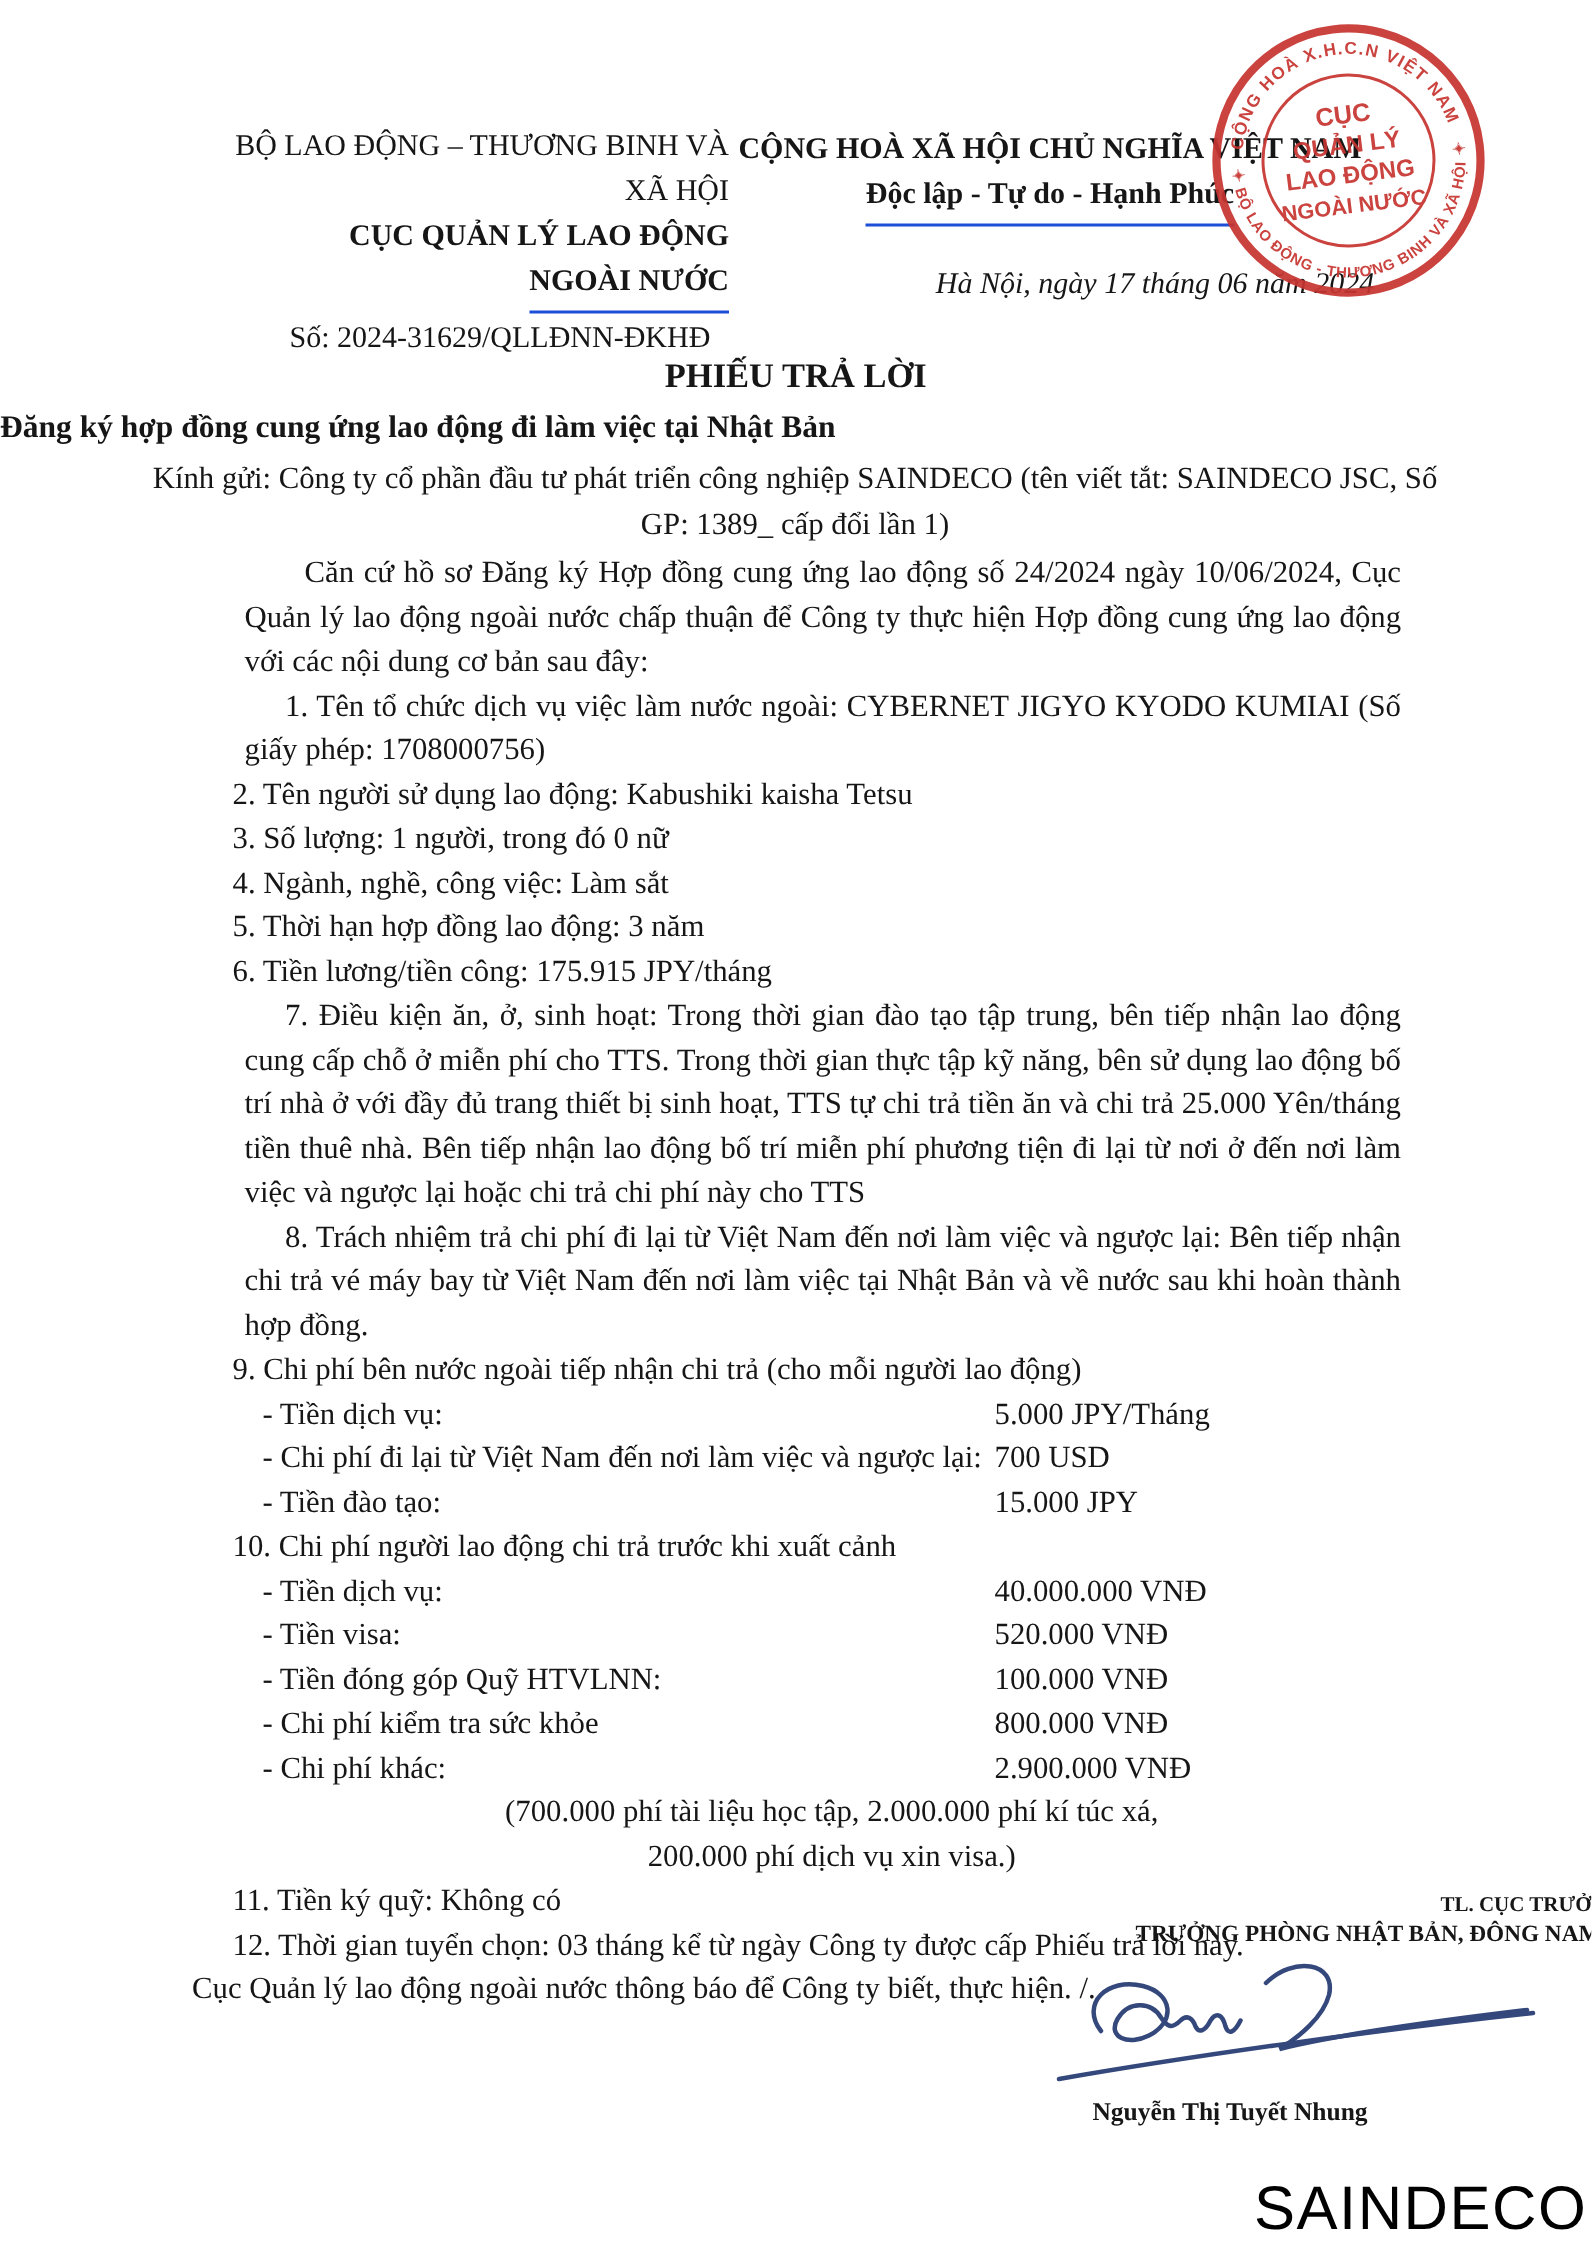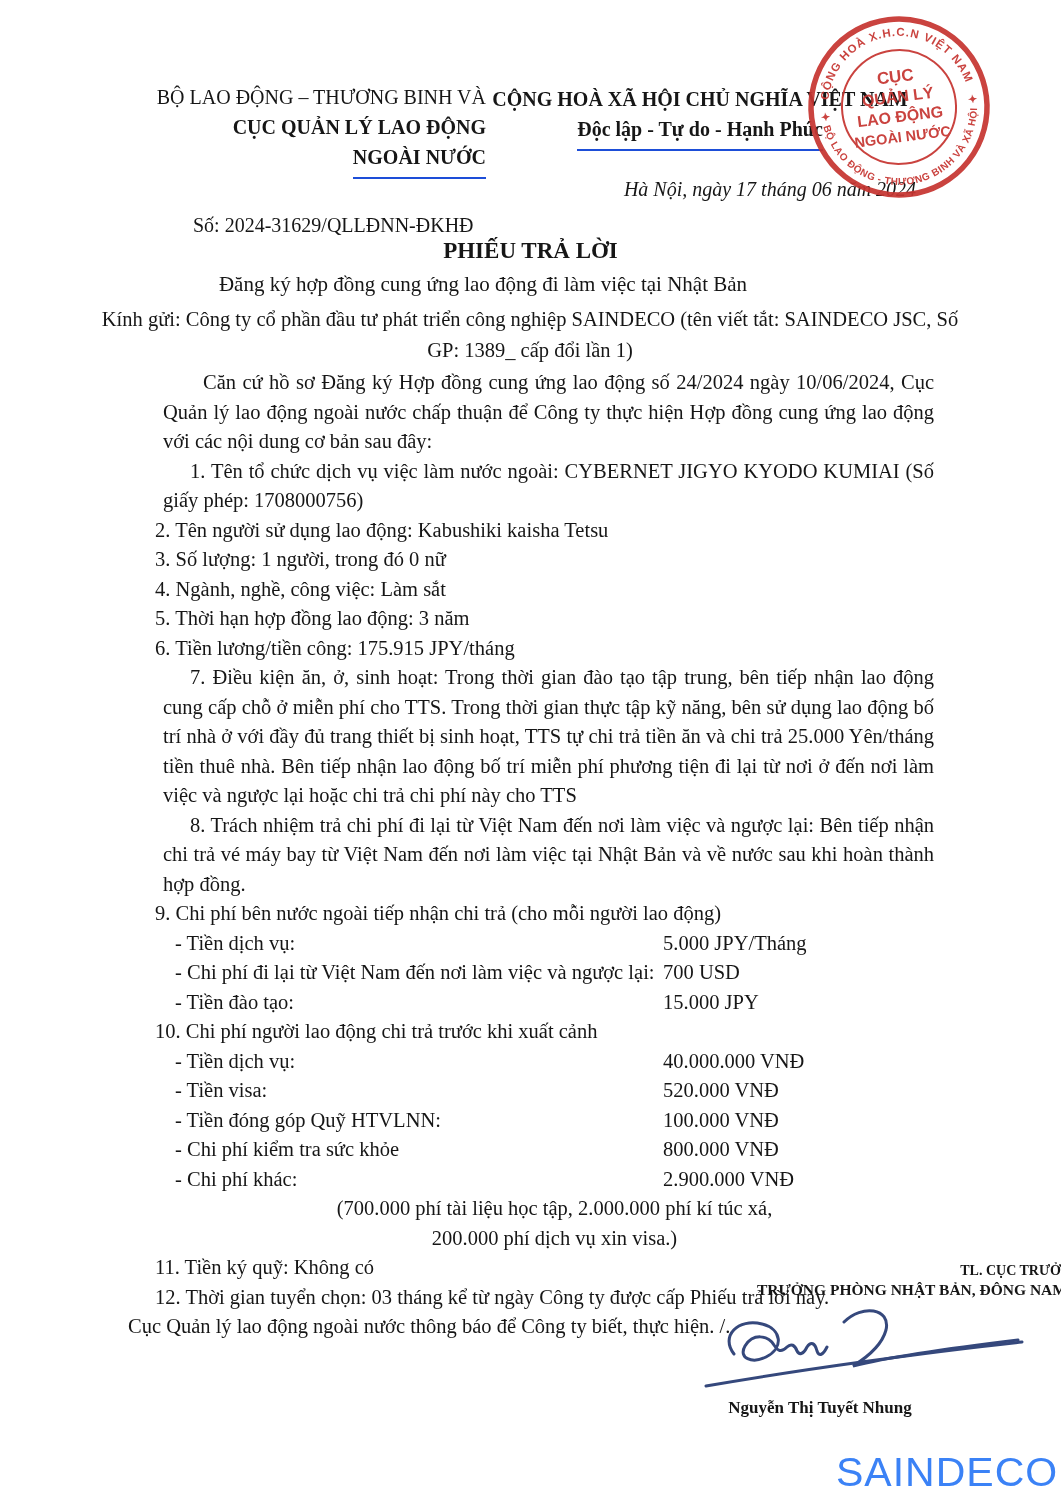--- a/index.html
+++ b/index.html
@@ -17,22 +17,22 @@
   .doc-number{position:absolute;left:193px;top:214px;font-size:20px;}
   .date-line{position:absolute;left:552px;top:178px;width:436px;text-align:center;
     font-style:italic;font-size:20px;}
   
   .stamp{position:absolute;left:806px;top:14px;width:186px;height:186px;
     opacity:.93;transform:rotate(-7deg);}
   .stamp text{font-family:"Liberation Sans", sans-serif;font-weight:bold;}
   
   .title{position:absolute;left:0;top:238px;width:1061px;text-align:center;
     font-size:23px;font-weight:bold;}
-  .subtitle{position:absolute;left:0;top:272px;width:966px;text-align:center;
-    font-size:21px;font-weight:normal;}
+  .subtitle{position:absolute;left:0;top:272px;width:966px;
+    font-size:21px;font-weight:bold;}
   .recipient{position:absolute;left:90px;top:304px;width:880px;text-align:center;
     font-size:20.5px;line-height:31px;}
   
   .content{position:absolute;left:128px;top:368px;width:806px;
     font-size:20.5px;line-height:29.5px;}
   .para{margin:0;text-indent:27px;}
   .jp{text-align:justify;margin-left:35px;}
   .intro{text-indent:40px;}
   .fee-row{position:relative;padding-left:47px;}
   .fee-value{position:absolute;left:535px;top:0;}
@@ -40,30 +40,31 @@
   
   .sig-block{position:absolute;left:672px;top:1262px;width:410px;text-align:right;}
   .sig-tl{font-size:14px;font-weight:bold;line-height:18px;}
   .sig-pos{font-size:15.5px;font-weight:bold;line-height:20px;}
   .sig-svg{position:absolute;left:688px;top:1300px;width:348px;height:94px;}
   .sig-name{position:absolute;left:640px;top:1398px;width:360px;text-align:center;
     font-size:17px;font-weight:bold;}
   
   .logo{position:absolute;left:836px;top:1438px;display:flex;align-items:flex-start;}
   .logo-text{font-family:"Liberation Sans", sans-serif;font-size:41px;line-height:44px;
-    color:#3b82f6;letter-spacing:1px;margin-top:12px;}
+    color:#000000;letter-spacing:1px;margin-top:12px;}
   .logo-icon{width:52px;height:52px;margin-left:2px;}
 </style>
 </head>
 <body>
 
 <div class="page">
 
   <div class="hdr-left">
     <div>BỘ LAO ĐỘNG – THƯƠNG BINH VÀ</div>
+    <div>XÃ HỘI</div>
     <div class="bold">CỤC QUẢN LÝ LAO ĐỘNG</div>
     <div class="bold"><span class="u-line">NGOÀI NƯỚC</span></div>
   </div>
   <div class="doc-number">Số: 2024-31629/QLLĐNN-ĐKHĐ</div>
 
   <div class="hdr-right">
     <div>CỘNG HOÀ XÃ HỘI CHỦ NGHĨA VIỆT NAM</div>
     <div><span class="u-line">Độc lập - Tự do - Hạnh Phúc</span></div>
   </div>
   <div class="date-line">Hà Nội, ngày 17 tháng 06 năm 2024</div>

